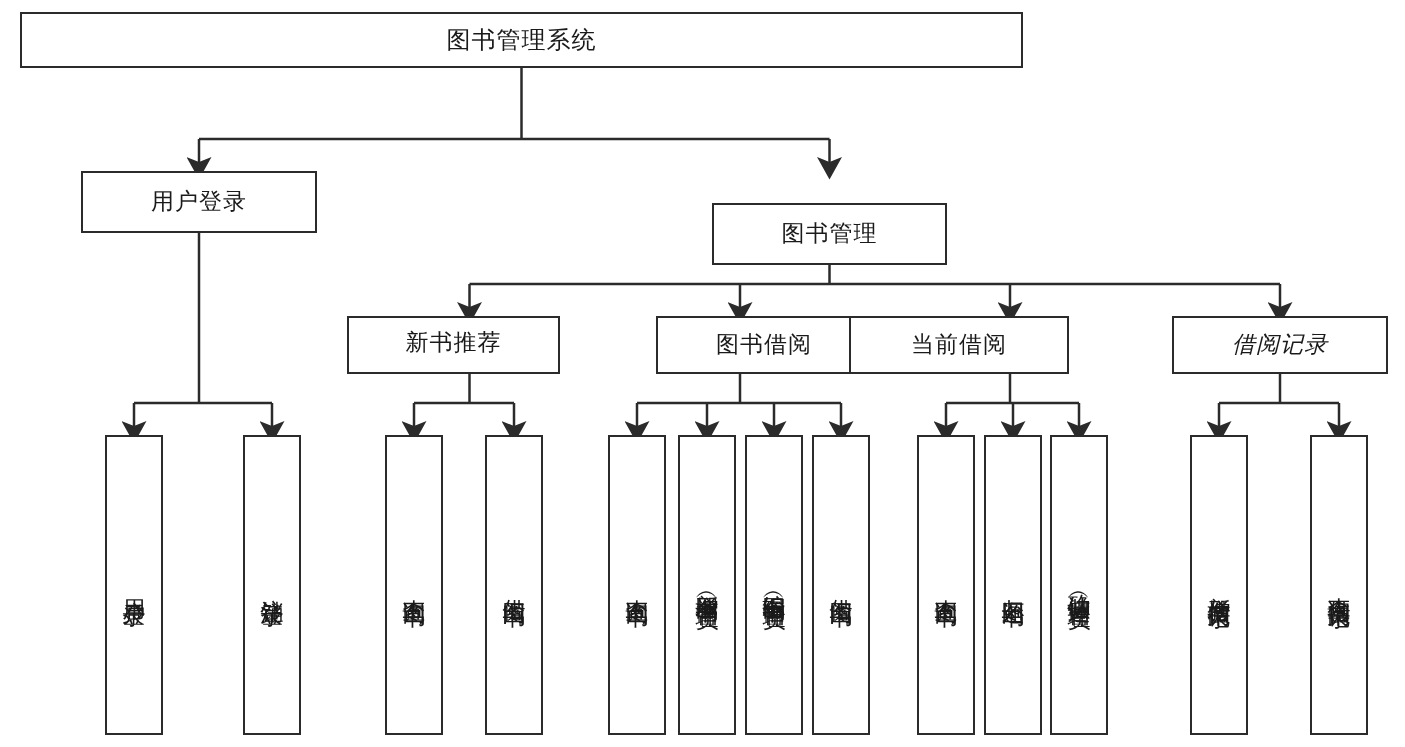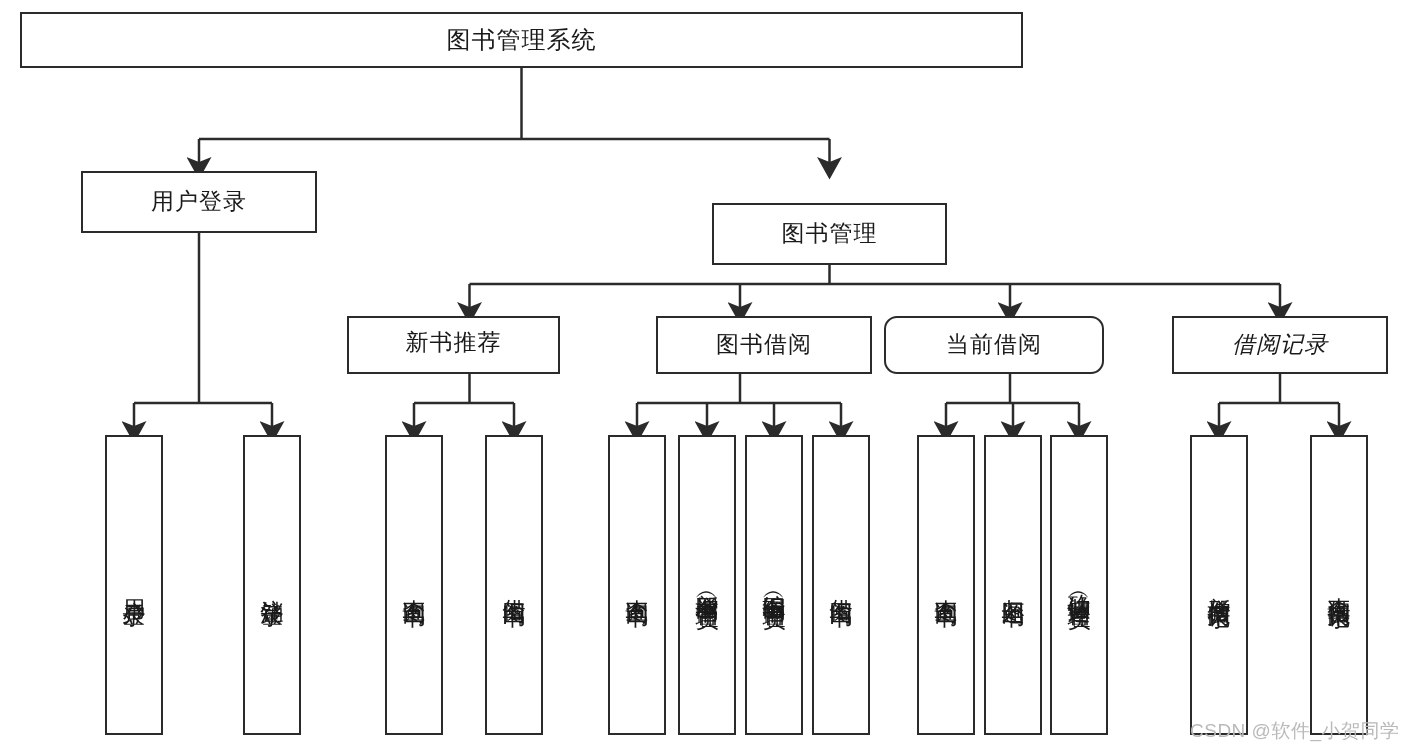--- a/index.html
+++ b/index.html
@@ -117,21 +117,21 @@
       </div>
       <div class="node horizontal" style="left: 712px; top: 171px; width: 235px; height: 62px; margin-top: 32px;">
         <span class="label">图书管理</span>
       </div>
       <div class="node horizontal" style="left: 347px; top: 316px; width: 213px; height: 58px; font-family: Liberation Mono, monospace;">
         <span class="label">新书推荐</span>
       </div>
       <div class="node horizontal" style="left: 632px; top: 316px; width: 216px; height: 58px; margin-left: 24px;">
         <span class="label">图书借阅</span>
       </div>
-      <div class="node horizontal" style="left: 884px; top: 316px; width: 220px; height: 58px; border-radius: 13px;">
+      <div class="node horizontal" style="left: 849px; top: 316px; width: 220px; height: 58px;">
         <span class="label">当前借阅</span>
       </div>
       <div class="node horizontal" style="left: 1172px; top: 316px; width: 216px; height: 58px; font-style: italic;">
         <span class="label">借阅记录</span>
       </div>
       <div class="node vertical" style="left: 105px; top: 435px; width: 58px; height: 300px;">
         <span class="label">用户登录</span>
       </div>
       <div class="node vertical" style="left: 243px; top: 435px; width: 58px; height: 300px;">
         <span class="label">注销登录</span>
@@ -164,14 +164,13 @@
         <span class="label">确认归还（管理员）</span>
       </div>
       <div class="node vertical" style="left: 1190px; top: 435px; width: 58px; height: 300px;">
         <span class="label">新增借阅记录</span>
       </div>
       <div class="node vertical" style="left: 1310px; top: 435px; width: 58px; height: 300px;">
         <span class="label">查询借阅记录</span>
       </div>
     </div>
 
-  <div class="watermark" style="left:1190px; top:718px;">CSDN @软件_小贺同学</div>
 </div>
 
 </body></html>

